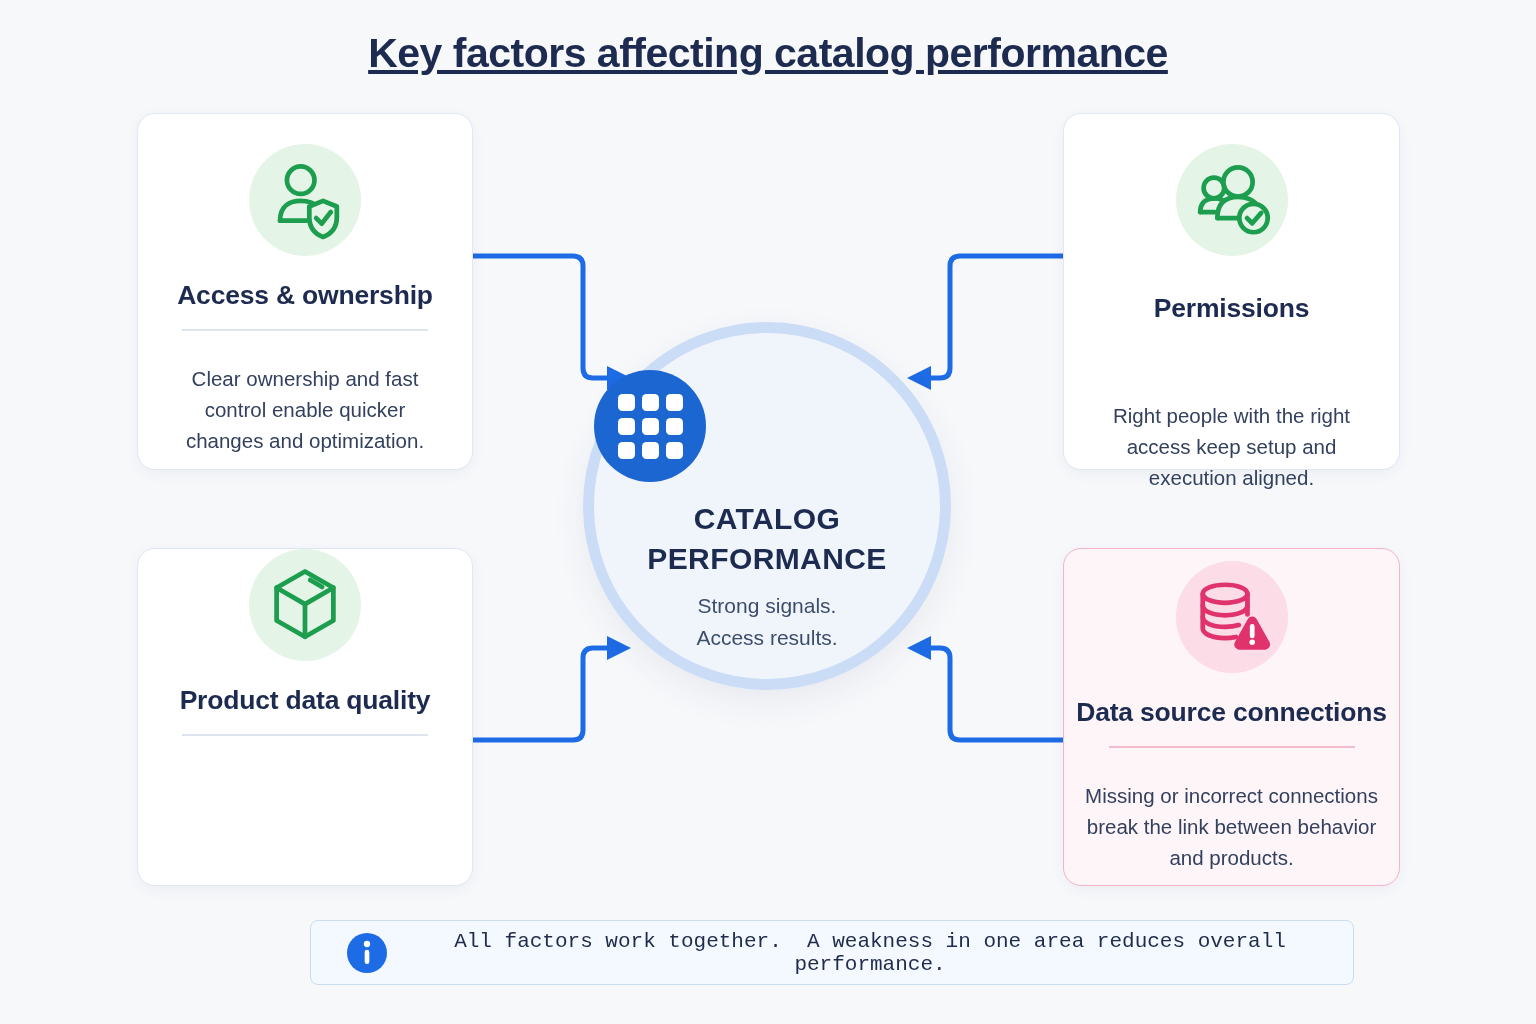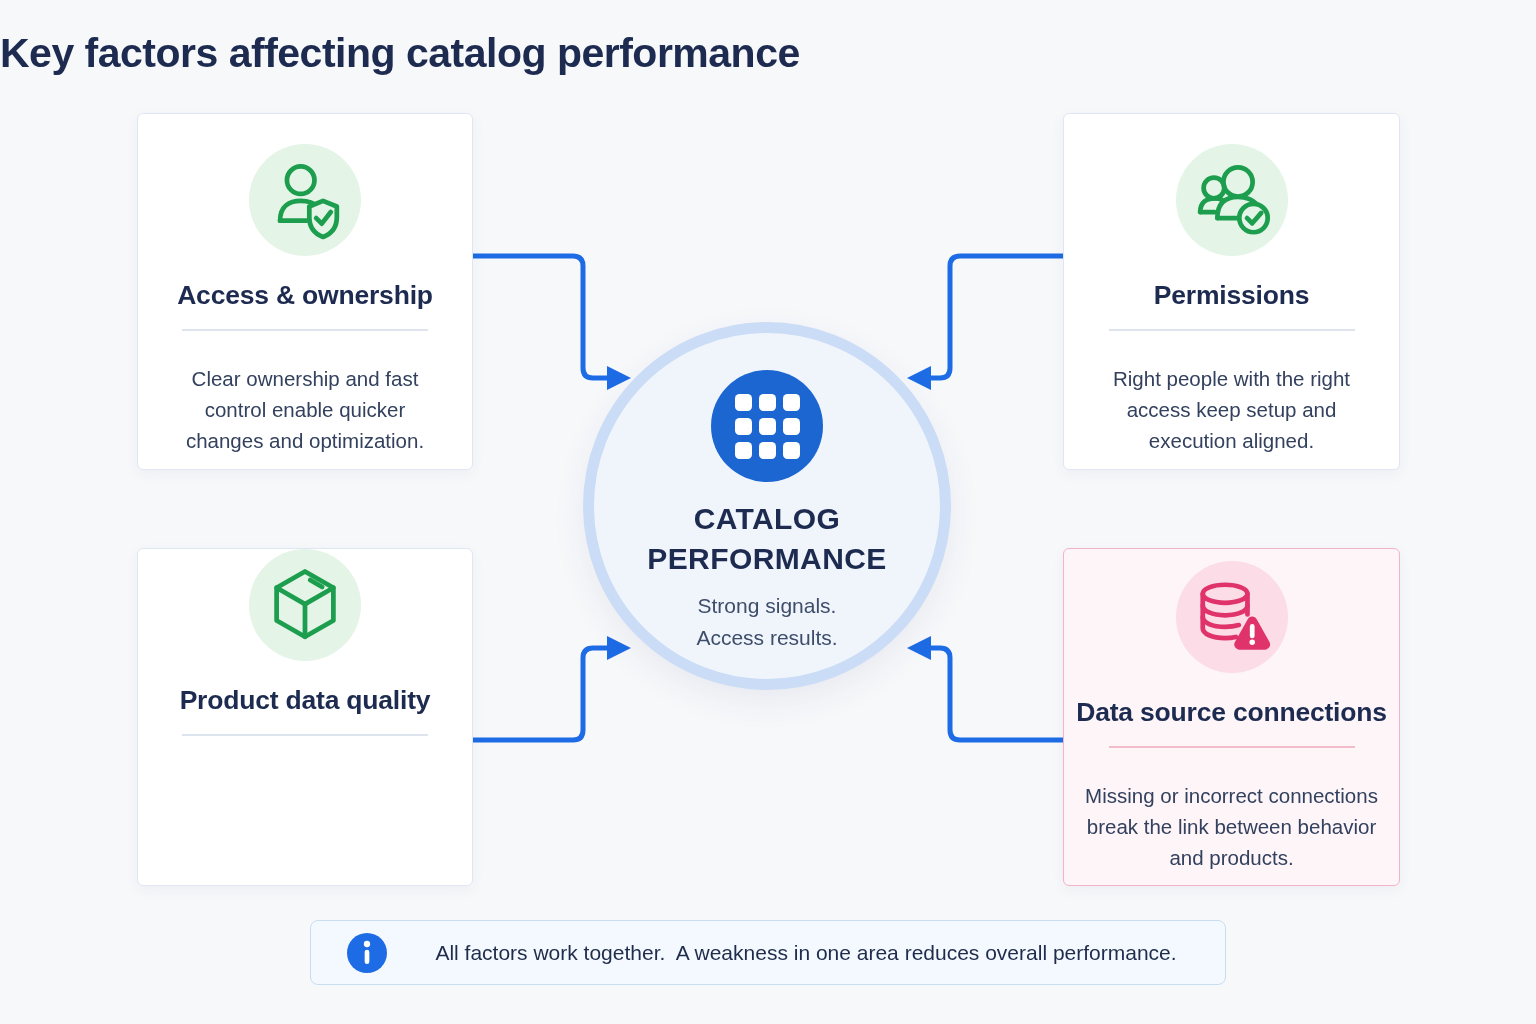--- a/index.html
+++ b/index.html
@@ -17,35 +17,36 @@
   body{
     font-family:"Liberation Sans", sans-serif;
     background:var(--page-bg);
     position:relative;
     overflow:hidden;
     color:var(--navy);
   }
   .canvas{position:absolute;inset:0;width:1536px;height:1024px;}
   .page-title{
     position:absolute;top:30px;left:0;width:100%;
-    font-size:41px;font-weight:700;color:var(--navy);
+    text-align:center;font-size:41px;font-weight:700;color:var(--navy);
     letter-spacing:-0.5px;
+    text-decoration:underline;
   }
   svg.arrows{position:absolute;left:0;top:0;width:1536px;height:1024px;pointer-events:none;}
   svg.arrows path{fill:none;stroke:var(--arrow);stroke-width:5px;}
   svg.arrows polygon{fill:var(--arrow);}
 
   .card{
     position:absolute;width:336px;background:var(--card-bg);
-    border:1.5px solid var(--card-border);border-radius:6px;
+    border:1.5px solid var(--card-border);border-radius:18px;
     box-shadow:0 4px 14px rgba(30,60,120,0.05);
     display:flex;flex-direction:column;align-items:center;text-align:center;
   }
   .card.tl{left:137px;top:113px;height:357px;padding-top:30px;}
-  .card.tr{left:1063px;top:113px;height:357px;padding-top:30px;width:337px;}
+  .card.tr{left:1063px;top:113px;height:357px;padding-top:30px;width:337px;gap:13px;}
   .card.bl{left:137px;top:548px;height:338px;}
   .card.br{left:1063px;top:548px;height:338px;padding-top:12px;width:337px;
     background:var(--pink-card-bg);border-color:var(--pink-card-border);}
   .icon-circle{
     width:112px;height:112px;border-radius:50%;
     display:flex;align-items:center;justify-content:center;flex:none;
   }
   .icon-circle.green{background:var(--green-bg);}
   .icon-circle.pink{background:var(--pink-bg);}
   .icon-circle svg{width:86px;height:86px;display:block;}
@@ -56,36 +57,36 @@
   .card .divider{margin-top:18px;width:246px;height:1.5px;background:var(--divider);}
   .card.br .divider{background:var(--pink-divider);}
   .card p{margin-top:32px;width:282px;font-size:20.5px;line-height:31px;color:var(--body-text);}
   .card.br p{width:308px;}
 
   .center-circle{
     position:absolute;left:583px;top:322px;width:368px;height:368px;
     border-radius:50%;background:var(--center-fill);
     border:11px solid var(--center-ring);
     box-shadow:0 12px 34px rgba(30,60,120,0.07);
-    display:flex;flex-direction:column;align-items:center;text-align:center;
+    display:flex;flex-direction:column;text-align:center;
     padding-top:37px;
   }
   .grid-badge{
     width:112px;height:112px;border-radius:50%;background:var(--badge-blue);
     display:flex;align-items:center;justify-content:center;flex:none;
   }
   .grid-badge .grid{display:grid;grid-template-columns:repeat(3,17px);grid-template-rows:repeat(3,17px);gap:7px;}
   .grid-badge .grid span{background:#ffffff;border-radius:4.5px;}
   .center-title{margin-top:17px;font-size:30px;line-height:40px;font-weight:700;color:var(--navy);letter-spacing:0.4px;}
   .center-sub{margin-top:11px;font-size:21px;line-height:32px;color:#3d4d6a;}
 
   .footer{
-    position:absolute;left:310px;top:920px;width:916px;height:65px;
+    position:absolute;left:310px;top:920px;width:1044px;height:65px;
     background:var(--footer-bg);border:1.5px solid var(--footer-border);border-radius:8px;
-    display:flex;align-items:center;
+    display:flex;align-items:center;font-family:Liberation Mono, monospace;
   }
   .footer .info-wrap{margin-left:36px;width:40px;height:40px;flex:none;}
   .footer p{flex:1;text-align:center;font-size:21px;color:#1f2c4c;white-space:pre-wrap;}
 </style>
 </head>
 <body>
 
 <div class="canvas">
 
   <h1 class="page-title">Key factors affecting catalog performance</h1>

